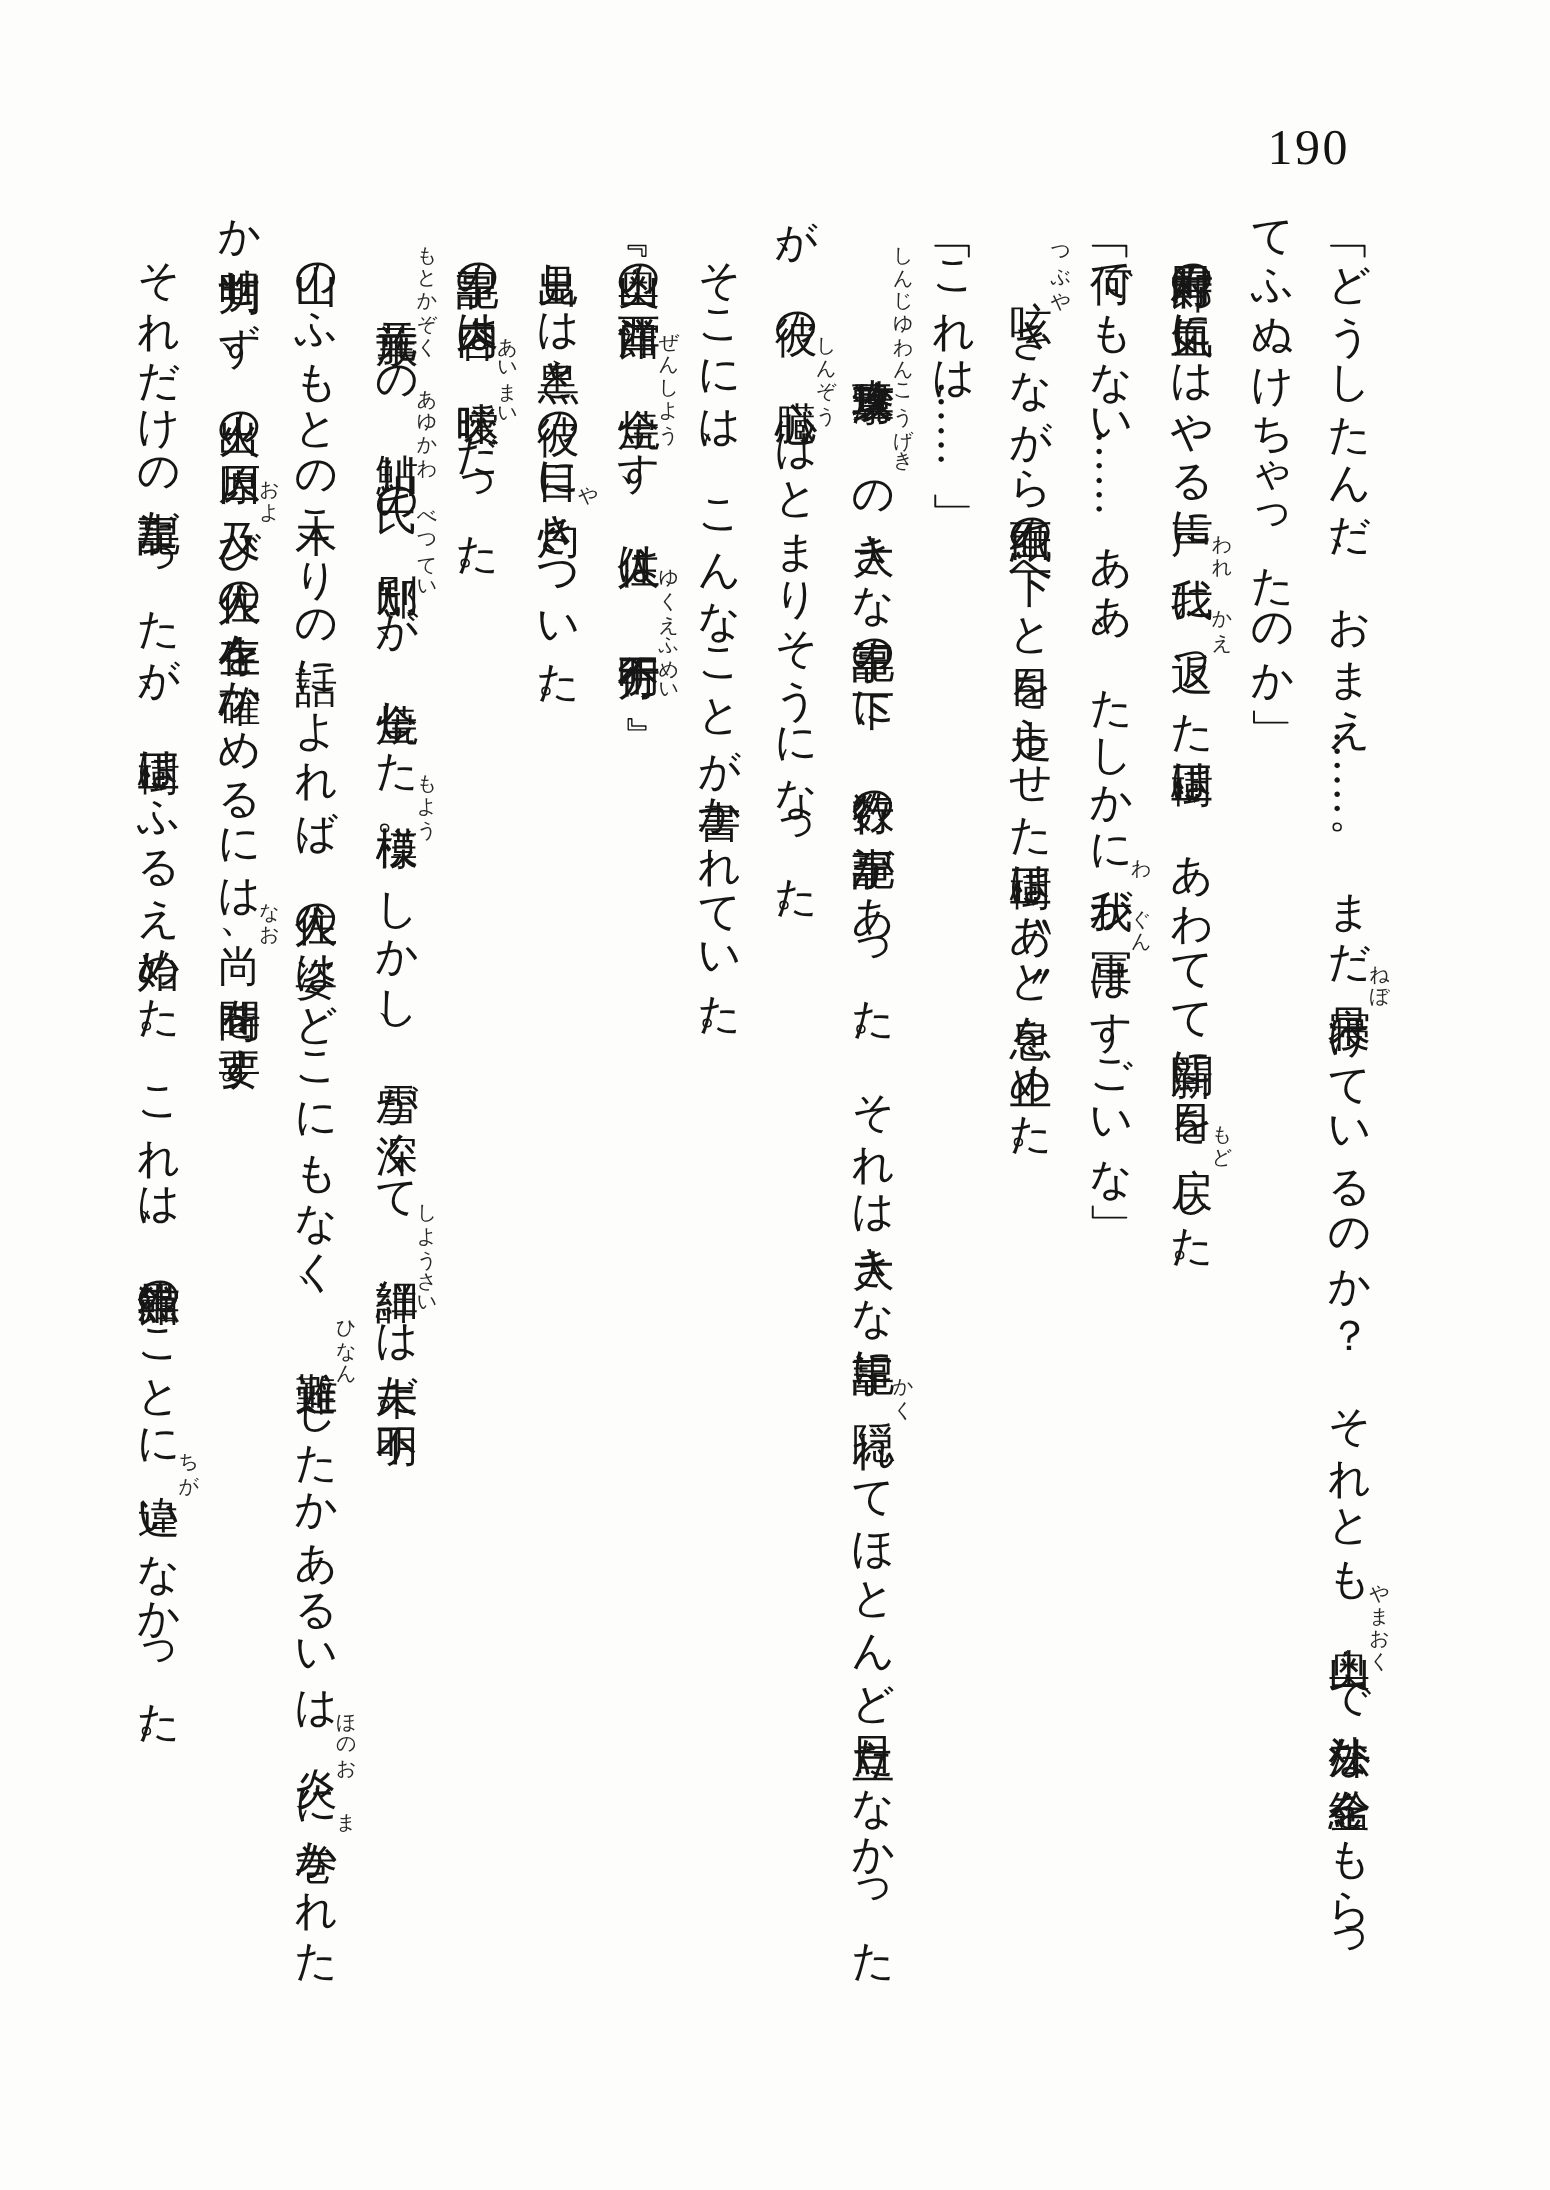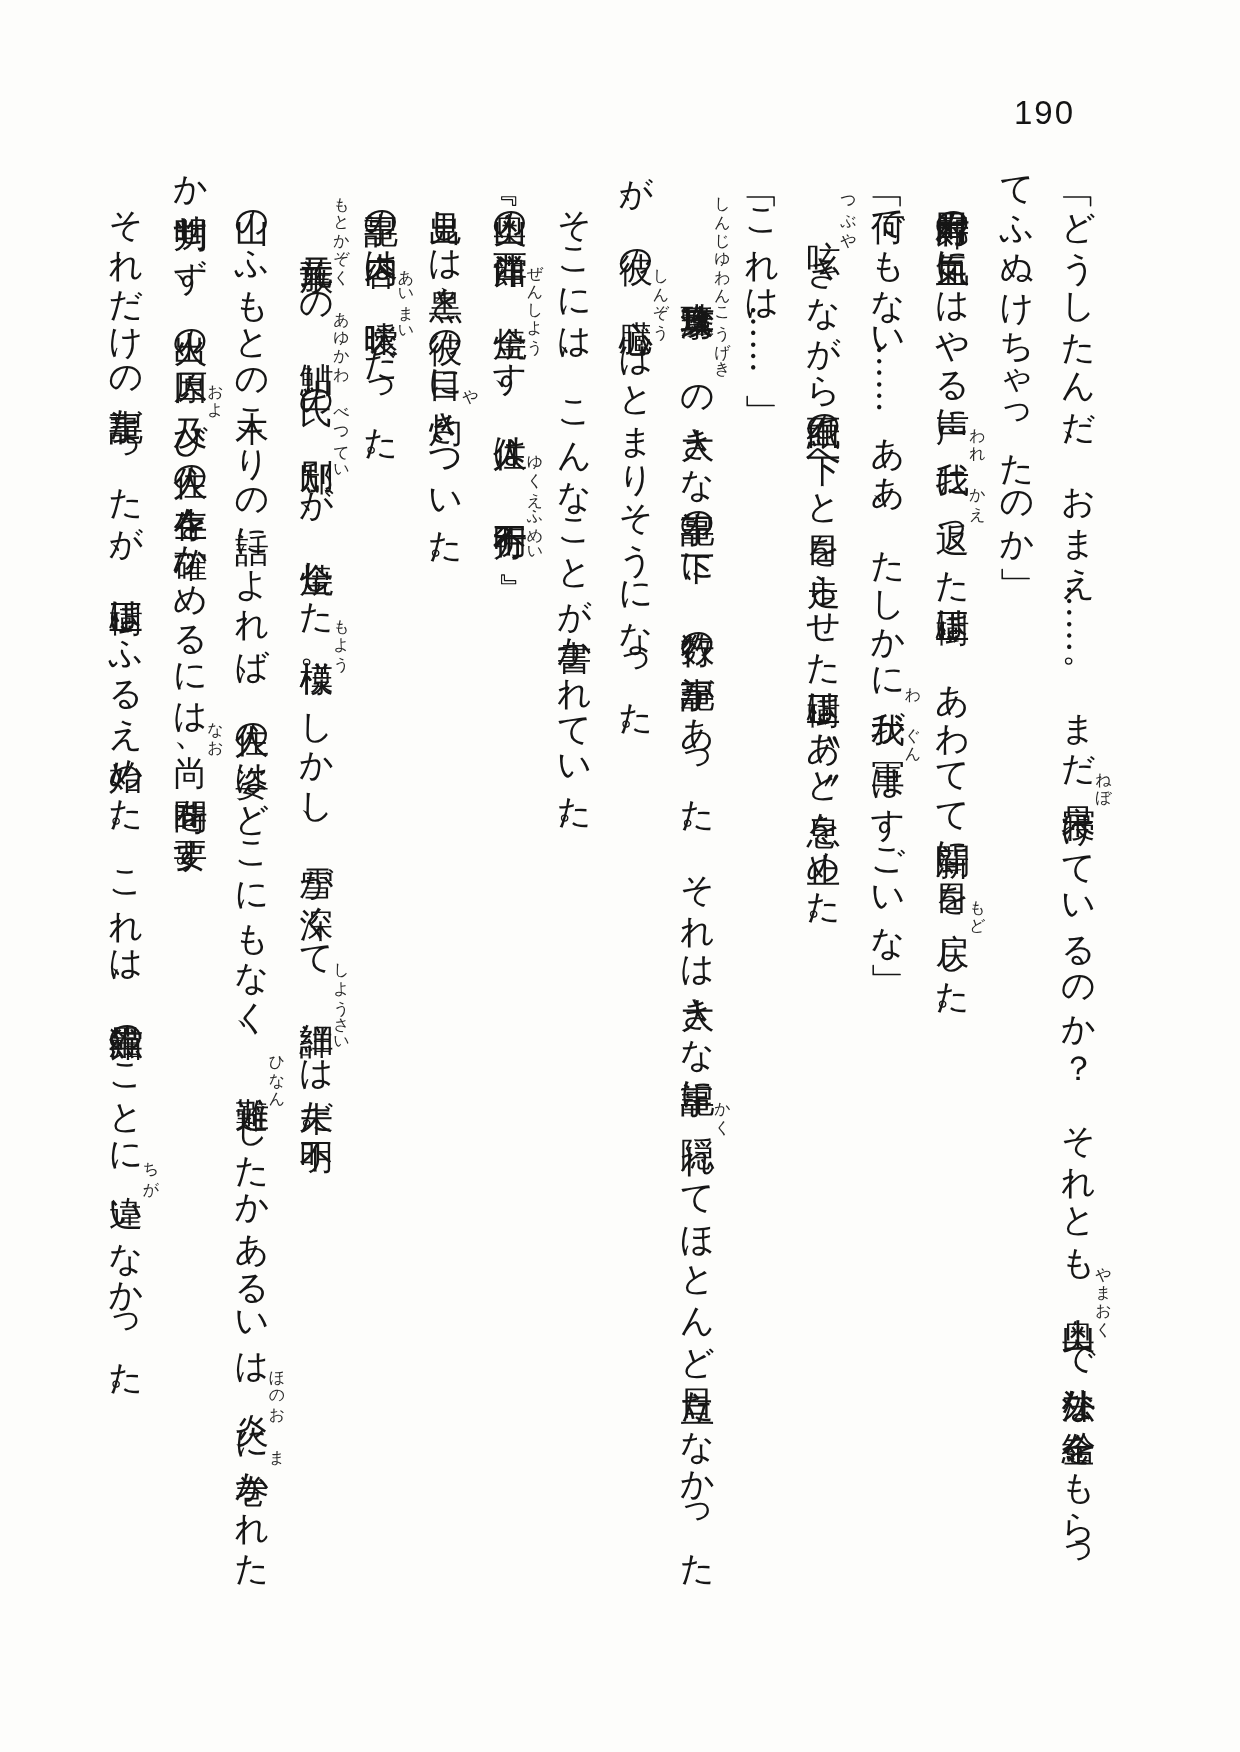--- a/index.html
+++ b/index.html
@@ -16,24 +16,24 @@
   .book-page {
     position: relative;
     width: 1240px;
     height: 1752px;
     background: #fdfdfb;
   }
   .page-number {
     position: absolute;
     top: 94px;
     left: 1014px;
-    font-size: 33px;
+    font-size: 40px;
     letter-spacing: 2px;
     color: #141414;
-    font-family: Liberation Sans, sans-serif;
+    font-family: Liberation Serif, serif;
   }
   .text-block {
     position: absolute;
     top: 152px;
     right: 128px;
     height: 1416px;
     writing-mode: vertical-rl;
     text-orientation: mixed;
     color: #161616;
     font-size: 34px;

